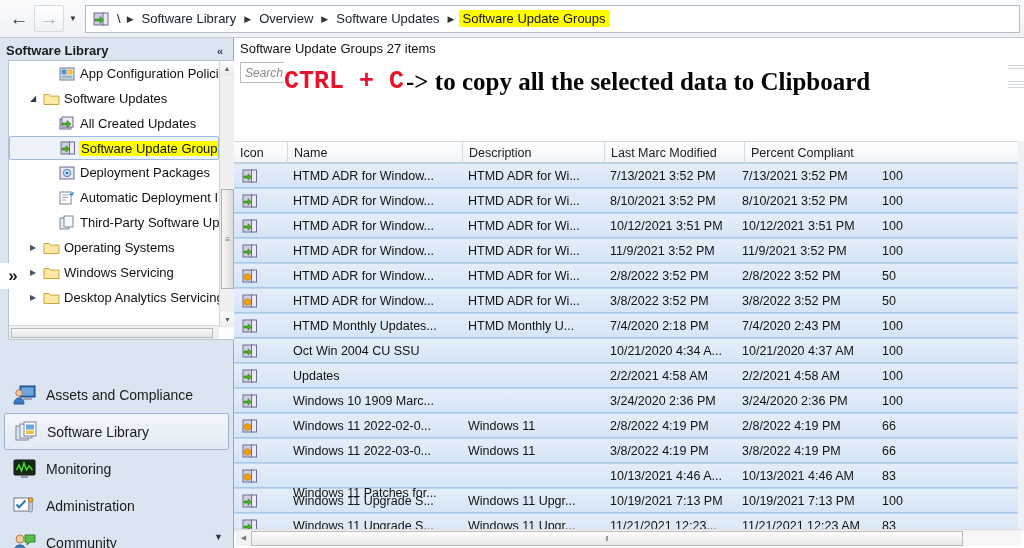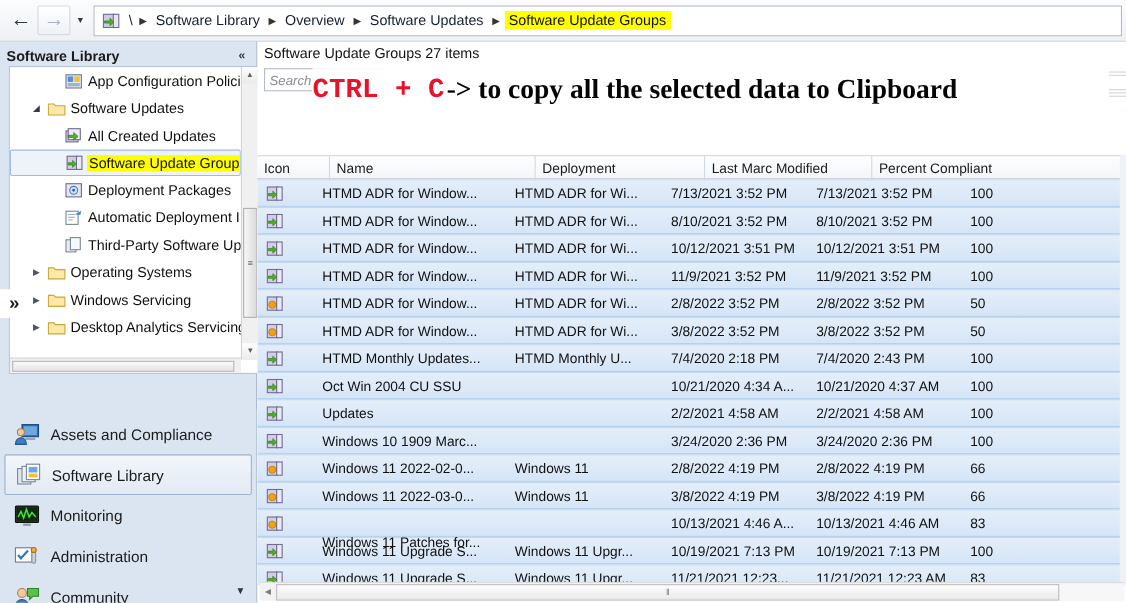--- a/index.html
+++ b/index.html
@@ -172,21 +172,20 @@
   
   .tablewrap {
     position: absolute; left: 0; top: 59px; width: 790px; height: 451px;
   }
   .thead {
     position: absolute; left: 0; top: 44px; width: 790px; height: 22px;
     background: linear-gradient(#fdfefe,#f3f6f9);
     border-top: 1px solid #d2d8df;
     border-bottom: 1px solid #c3cad2;
     display: flex;
-    gap: 12px;
   }
   .th {
     height: 22px; display: flex; align-items: center;
     padding-left: 6px; font-size: 12.5px; color: #1b1b1b;
     border-left: 1px solid #d3d9e0;
     position: relative;
     overflow: hidden; white-space: nowrap;
   }
   .th:first-child { border-left: none; }
   .rows {
@@ -478,21 +477,21 @@
 
     <div class="tablewrap">
       <div class="thead" id="table-head">
           <div class="th" style="width: 53px; flex: 0 0 53px;">
             <span>Icon</span>
           </div>
           <div class="th" style="width: 175px; flex: 0 0 175px;">
             <span>Name</span>
           </div>
           <div class="th" style="width: 142px; flex: 0 0 142px;">
-            <span>Deployment</span>
+            <span>Description</span>
           </div>
           <div class="th" style="width: 140px; flex: 0 0 140px;">
             <span>Last Marc Modified</span>
           </div>
           <div class="th" style="width: 142px; flex: 0 0 142px;">
             <span>Percent Compliant</span>
           </div>
         </div>
       <div class="rows" id="table-rows">
           <div class="row">

